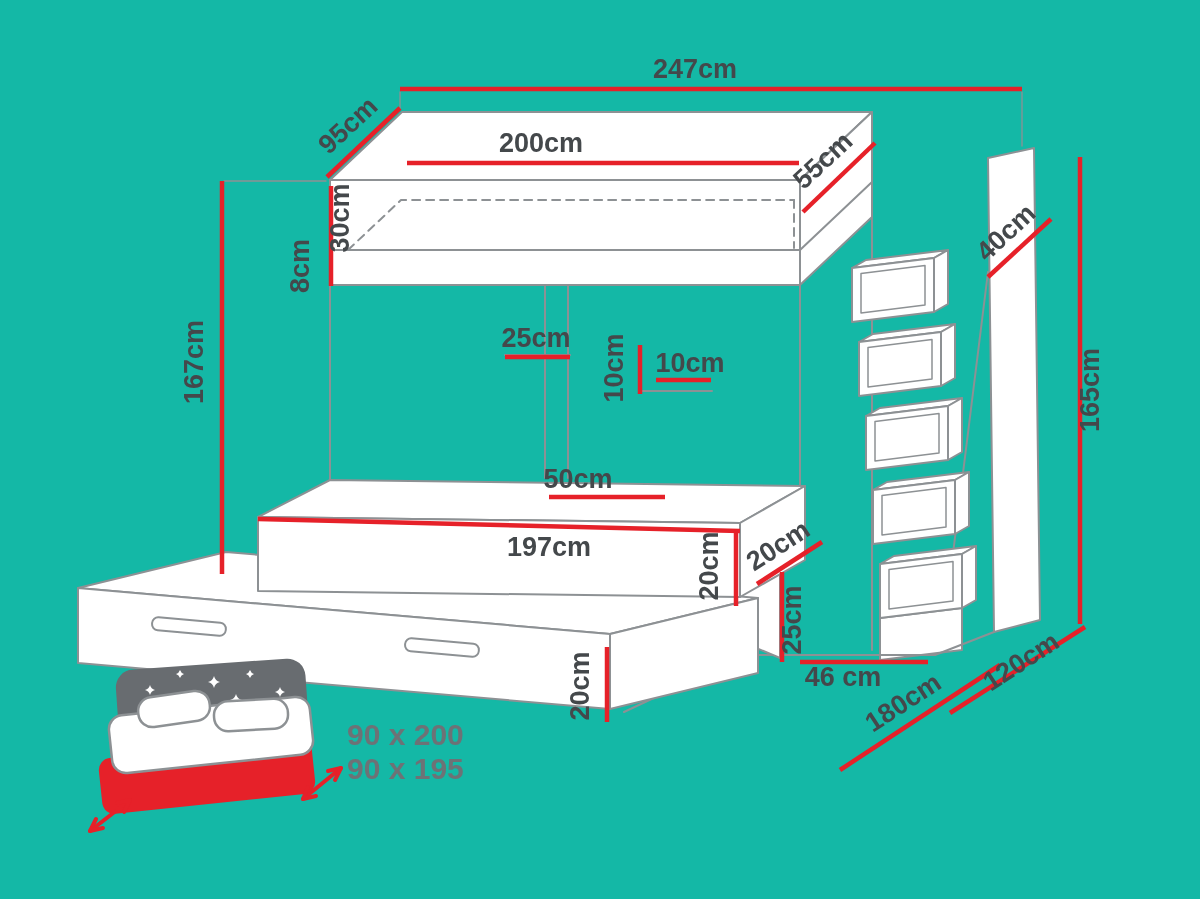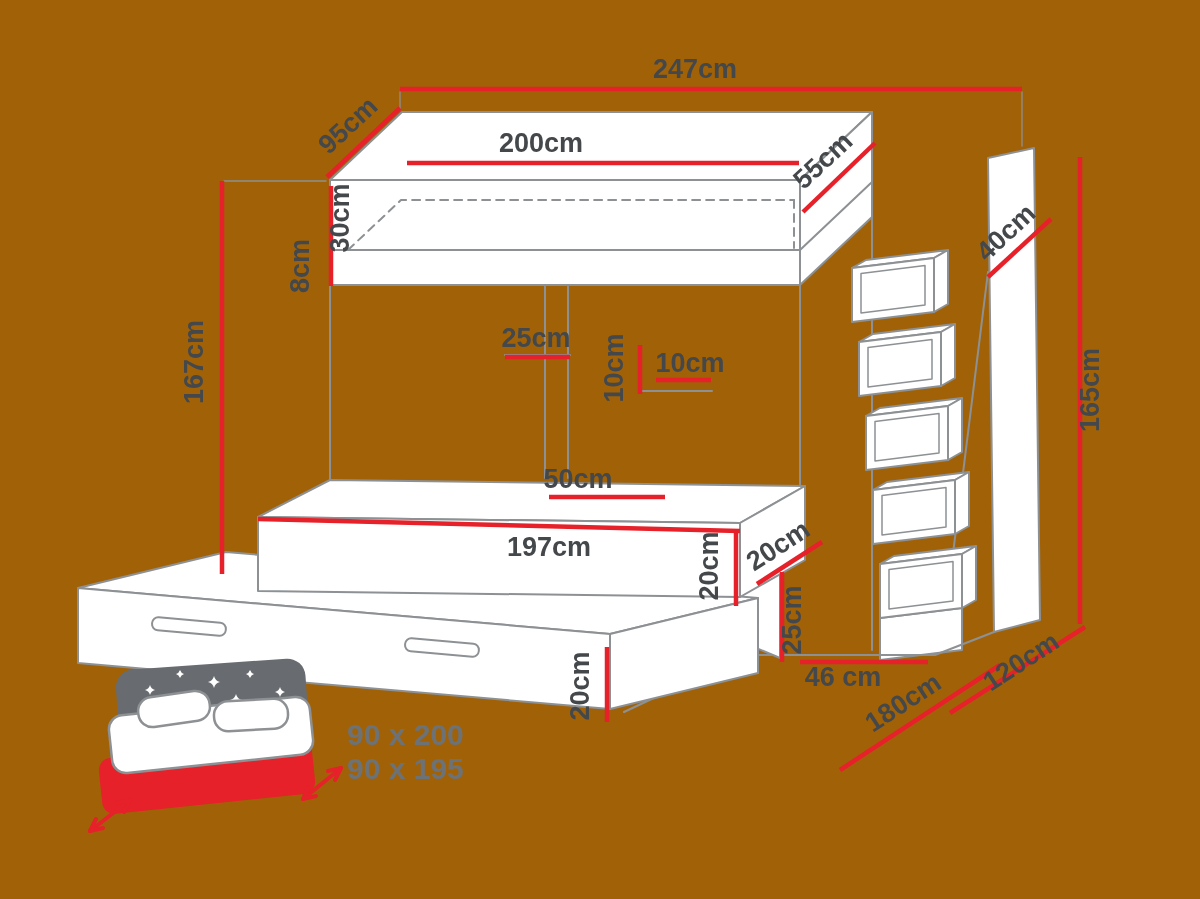--- a/index.html
+++ b/index.html
@@ -1,16 +1,16 @@
 <!DOCTYPE html>
 <html><head>
 <meta charset="utf-8">
 <style>
   html,body{margin:0;padding:0;background:#ffffff;}
-  #stage{position:relative;width:1200px;height:899px;background:#a16207;overflow:hidden;}
+  #stage{position:relative;width:1200px;height:899px;background:#14b8a6;overflow:hidden;}
   svg{display:block;}
   .dim{font-family:"Liberation Sans",sans-serif;font-weight:700;font-size:27px;fill:#44484b;}
   .size{font-family:"Liberation Sans",sans-serif;font-weight:700;font-size:30px;fill:#6d7276;}
 </style>
 </head>
 <body>
 
 <div id="stage">
 <svg width="1200" height="899" viewBox="0 0 1200 899">
 

